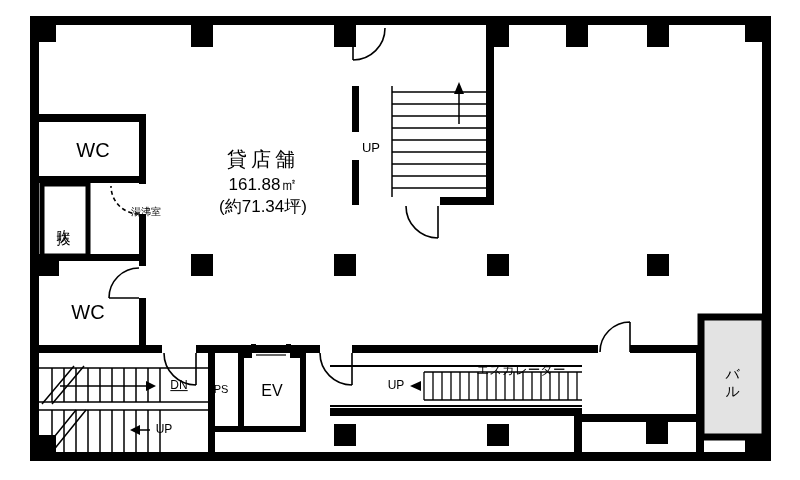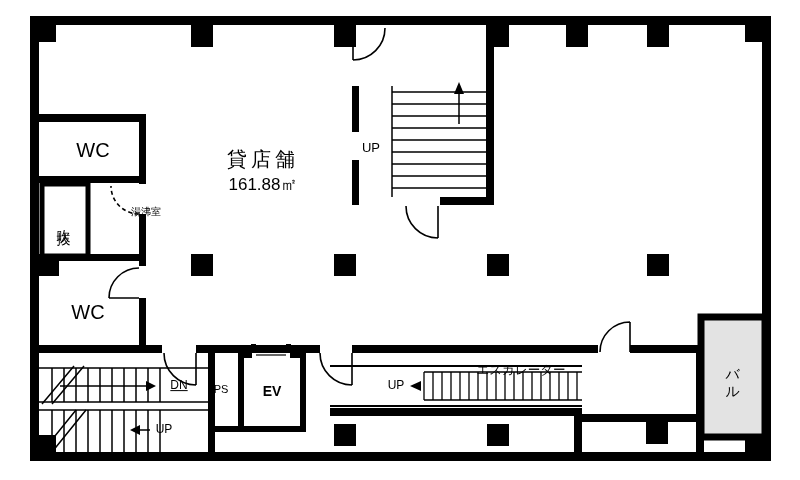--- a/index.html
+++ b/index.html
@@ -123,31 +123,32 @@
       <path d="M438 206V238 M438 238 A32 32 0 0 1 406 206"></path>
       <path d="M352 353V385 M352 385 A32 32 0 0 1 320 353"></path>
       <path d="M630 322V352 M630 322 A30 30 0 0 0 600 352"></path>
       <path d="M196 353V385 M196 385 A32 32 0 0 1 164 353"></path>
       <path d="M256 355H286" stroke-width="1.2"></path>
     </g>
   </svg>
 
   <div class="lbl big" style="left:263px;top:159px;">貸店舗</div>
   <div class="lbl mid" style="left:263px;top:185px;">161.88㎡</div>
+  <div class="lbl mid" style="left:263px;top:207px;">(約71.34坪)</div>
 
   <div class="lbl room" style="left:93px;top:150px;">WC</div>
   <div class="lbl room vert" style="left:64px;top:221px;font-size:14px;">吹抜</div>
   <div class="lbl tiny" style="left:114px;top:212px;margin-left:32px;">湯沸室</div>
   <div class="lbl room" style="left:88px;top:312px;">WC</div>
 
   <div class="lbl small" style="left:371px;top:148px;font-size:13px;">UP</div>
   <div class="lbl small" style="left:179px;top:386px;text-decoration:underline;">DN</div>
   <div class="lbl small" style="left:164px;top:430px;">UP</div>
 
   <div class="lbl" style="left:221px;top:389px;font-size:11px;text-align:center;">PS</div>
-  <div class="lbl" style="left:272px;top:391px;font-size:14px;font-weight:bold;">EV</div>
+  <div class="lbl" style="left:272px;top:391px;font-size:16px;">EV</div>
 
   <div class="lbl small" style="left:396px;top:386px;">UP</div>
   <div class="lbl" style="left:521px;top:370px;font-size:12.5px;">エスカレーター</div>
 
   <div class="lbl vert" style="left:733px;top:377px;font-size:14px;">バル</div>
 
 </div>
 
 </body></html>

